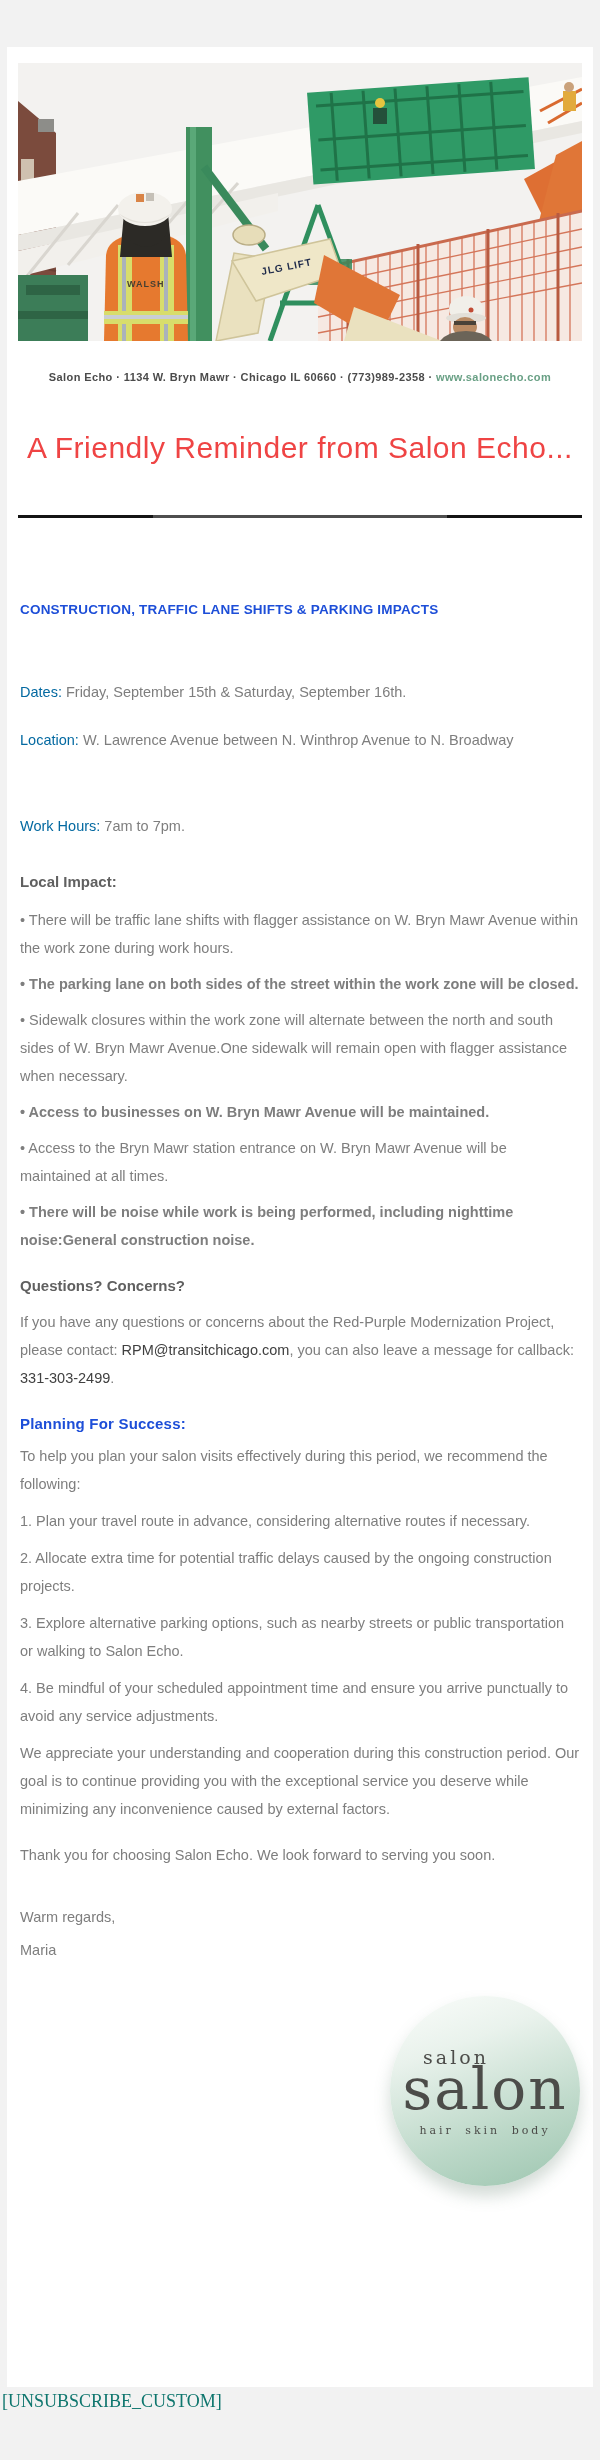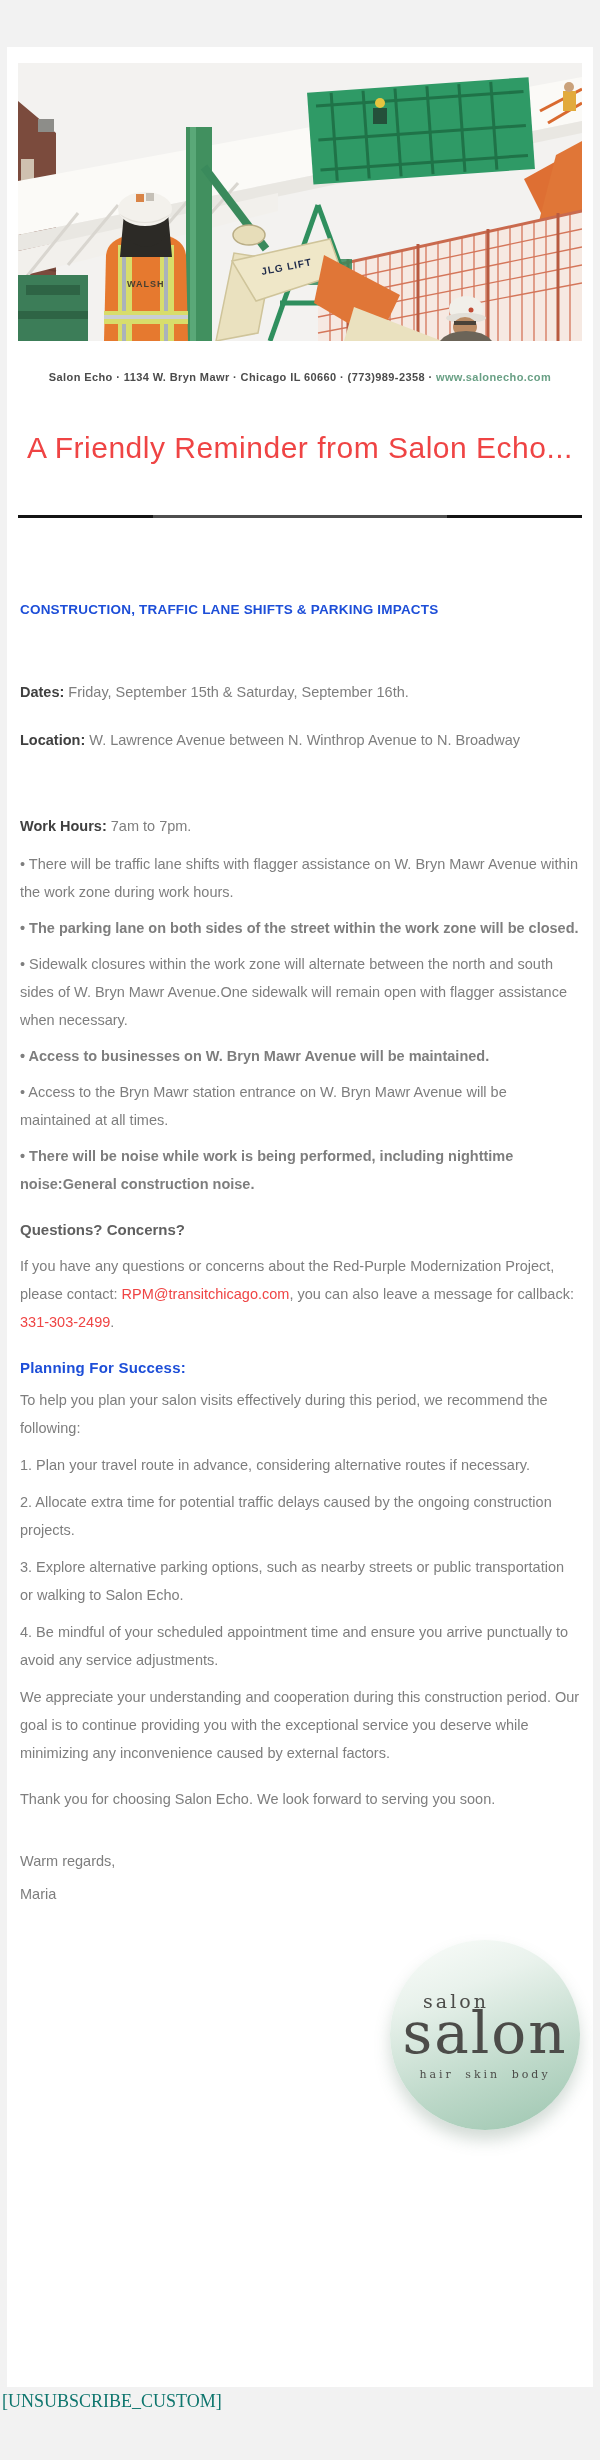--- a/index.html
+++ b/index.html
@@ -28,36 +28,36 @@
     margin:50px -2px 0; height:3px; border:0;
     background:linear-gradient(to right,#141414 0 24%,#4e4e4e 24% 76%,#141414 76% 100%);
   }
   .h-green {
     font-size:13.5px; font-weight:bold; color:#1d4ed8; letter-spacing:.2px; line-height:20px;
   }
   .h-construction { margin-top:82px; }
   .h-planning { margin-top:22px; font-size:15px; }
   .h-gray { font-size:15px; font-weight:bold; color:#606060; line-height:28px; }
   p.body { font-size:14.5px; line-height:28px; color:#7e7e7e; }
-  .lbl { font-weight:bold; color:#404040; }
+  .lbl { font-weight:normal; color:#0369a1; }
   .mt-dates { margin-top:58px; }
   .mt-loc { margin-top:20px; }
   .mt-wh { margin-top:58px; }
   .mt-li { margin-top:28px; }
   .bullet { margin-top:8px; }
   .bullet.first { margin-top:10px; }
   .bold-b { font-weight:bold; color:#6f6f6f; }
   .mt-qh { margin-top:18px; }
   .mt-qp { margin-top:8px; }
   .mt-intro { margin-top:8px; }
   .plan-item { margin-top:9px; }
   .mt-thanks { margin-top:18px; }
   .mt-warm { margin-top:34px; }
   .mt-maria { margin-top:5px; }
-  a.blue { color:#ef4444; text-decoration:none; cursor:pointer; }
+  a.blue { color:#404040; text-decoration:none; cursor:pointer; }
   .logo-wrap { margin-top:32px; display:flex; justify-content:flex-end; }
   .logo-circle {
     width:190px; height:190px; border-radius:50%;
     background:linear-gradient(160deg,#fbfdfb 0%,#e9f2ec 28%,#bcd8c8 68%,#9cc5af 100%);
     box-shadow:0 10px 16px rgba(110,135,120,.30);
     display:flex; flex-direction:column; align-items:center; justify-content:center;
     font-family:"DejaVu Serif", serif; color:#4c4c49;
   }
   .logo-salon { font-size:19px; letter-spacing:3px; margin-left:-58px; margin-bottom:-8px; }
   .logo-echo { font-size:58px; letter-spacing:2px; line-height:58px; }
@@ -211,20 +211,21 @@
   <hr class="divider">
 
   <h2 class="h-green h-construction">CONSTRUCTION, TRAFFIC LANE SHIFTS &amp; PARKING IMPACTS</h2>
 
   <p class="body mt-dates"><span class="lbl">Dates:</span><span> Friday, September 15th &amp; Saturday, September 16th.</span></p>
 
   <p class="body mt-loc"><span class="lbl">Location:</span><span> W. Lawrence Avenue between N. Winthrop Avenue to N. Broadway</span></p>
 
   <p class="body mt-wh"><span class="lbl">Work Hours:</span><span> 7am to 7pm.</span></p>
 
+  <p class="h-gray mt-li">Local Impact:</p>
 
   <p class="body bullet first">• There will be traffic lane shifts with flagger assistance on W. Bryn Mawr Avenue within the work zone during work hours.</p>
   <p class="body bullet bold-b">• The parking lane on both sides of the street within the work zone will be closed.</p>
   <p class="body bullet">• Sidewalk closures within the work zone will alternate between the north and south sides of W. Bryn Mawr Avenue.One sidewalk will remain open with flagger assistance when necessary.</p>
   <p class="body bullet bold-b"> • Access to businesses on W. Bryn Mawr Avenue will be maintained.</p>
   <p class="body bullet">• Access to the Bryn Mawr station entrance on W. Bryn Mawr Avenue will be maintained at all times.</p>
   <p class="body bullet bold-b">• There will be noise while work is being performed, including nighttime noise:General construction noise.</p>
 
   <p class="h-gray mt-qh">Questions? Concerns?</p>
   <p class="body mt-qp"><span>If you have any questions or concerns about the Red-Purple Modernization Project, please contact: </span><a class="blue">RPM@transitchicago.com</a><span>, you can also leave a message for callback: </span><a class="blue">331-303-2499</a><span>.</span></p>

